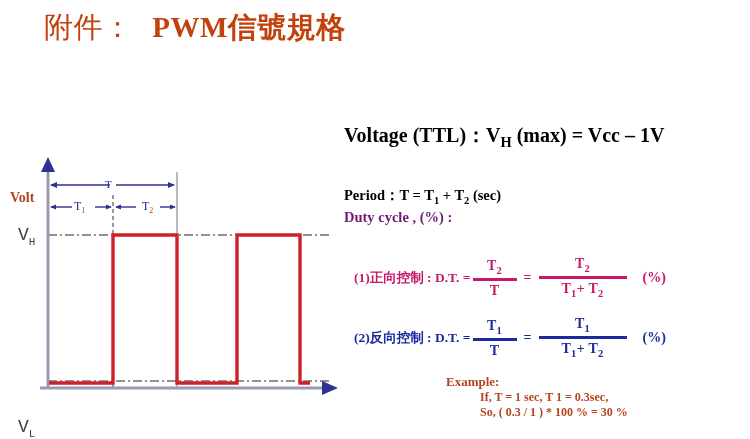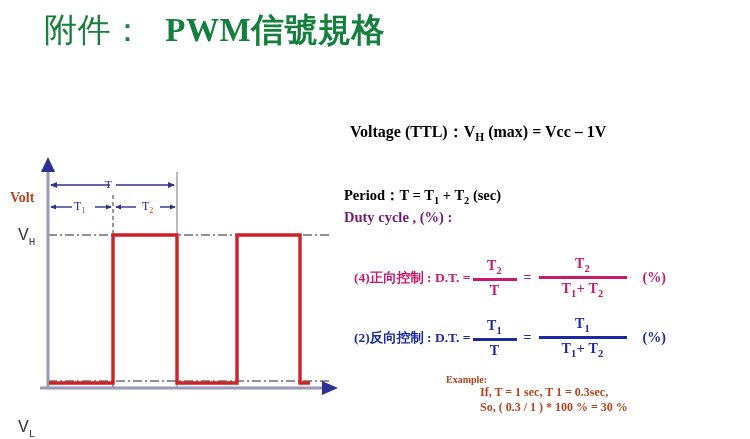--- a/index.html
+++ b/index.html
@@ -15,23 +15,23 @@
     font-family: "Liberation Serif", serif;
     color: #000000;
   }
 
   
   #slide-title {
     position: absolute;
     left: 44px;
     top: 8px;
     font-family: "Liberation Serif", serif;
-    font-size: 33px;
-    font-weight: bold;
-    color: #15803d;
+    font-size: 29px;
+    font-weight: bold;
+    color: #c2410c;
     letter-spacing: 0.5px;
     white-space: nowrap;
   }
   #slide-title .t-prefix { font-weight: normal; }
 
   
   #waveform-panel {
     position: absolute;
     left: 0px;
     top: 150px;
@@ -88,21 +88,21 @@
     height: 439px;
     font-family: "Liberation Serif", serif;
   }
   .spec-line {
     position: absolute;
     font-weight: bold;
     white-space: nowrap;
   }
   .spec-line sub { font-size: 0.72em; }
 
-  #voltage-line { left: 8px; top: 122px; font-size: 16px; color: #000; }
+  #voltage-line { left: 2px; top: 122px; font-size: 20px; color: #000; }
   #threshold-line { left: 122px; top: 152px; font-size: 14px; color: #b5441e; }
   #period-line { left: 2px; top: 186px; font-size: 14.5px; color: #000; text-align: right; }
   #dutycycle-line { left: 2px; top: 209px; font-size: 14.5px; color: #701a75; }
 
   
   .formula-row {
     position: absolute;
     display: flex;
     align-items: center;
     font-weight: bold;
@@ -141,21 +141,21 @@
 
   
   #example-block {
     position: absolute;
     left: 104px;
     top: 374px;
     color: #b5441e;
     font-weight: bold;
     font-family: "Liberation Serif", serif;
   }
-  #example-heading { font-size: 10px; }
+  #example-heading { font-size: 13px; }
   .example-line { font-size: 12px; margin-left: 34px; white-space: nowrap; }
 </style>
 </head>
 <body>
 
 <div id="slide-title">
   <span class="t-prefix">附件：</span>
   <span style="margin-left:12px;">PWM信號規格</span>
 </div>
 
@@ -227,21 +227,21 @@
   </div>
 
 
   <div class="spec-line" id="period-line">
     <span>Period：T =  T</span><sub>1</sub><span> + T</span><sub>2</sub><span>    (sec)</span>
   </div>
 
   <div class="spec-line" id="dutycycle-line">Duty cycle , (%) :</div>
 
   <div class="formula-row" id="formula-row-1">
-    <span class="formula-lead">(4)正向控制 : D.T. =</span>
+    <span class="formula-lead">(1)正向控制 : D.T. =</span>
     <span class="frac narrow">
       <span class="num"><span>T</span><sub>2</sub></span>
       <span class="bar"></span>
       <span class="den"><span>T</span></span>
     </span>
     <span class="formula-eq">=</span>
     <span class="frac wide">
       <span class="num"><span>T</span><sub>2</sub></span>
       <span class="bar"></span>
       <span class="den"><span>T</span><sub>1</sub><span>+ T</span><sub>2</sub></span>

